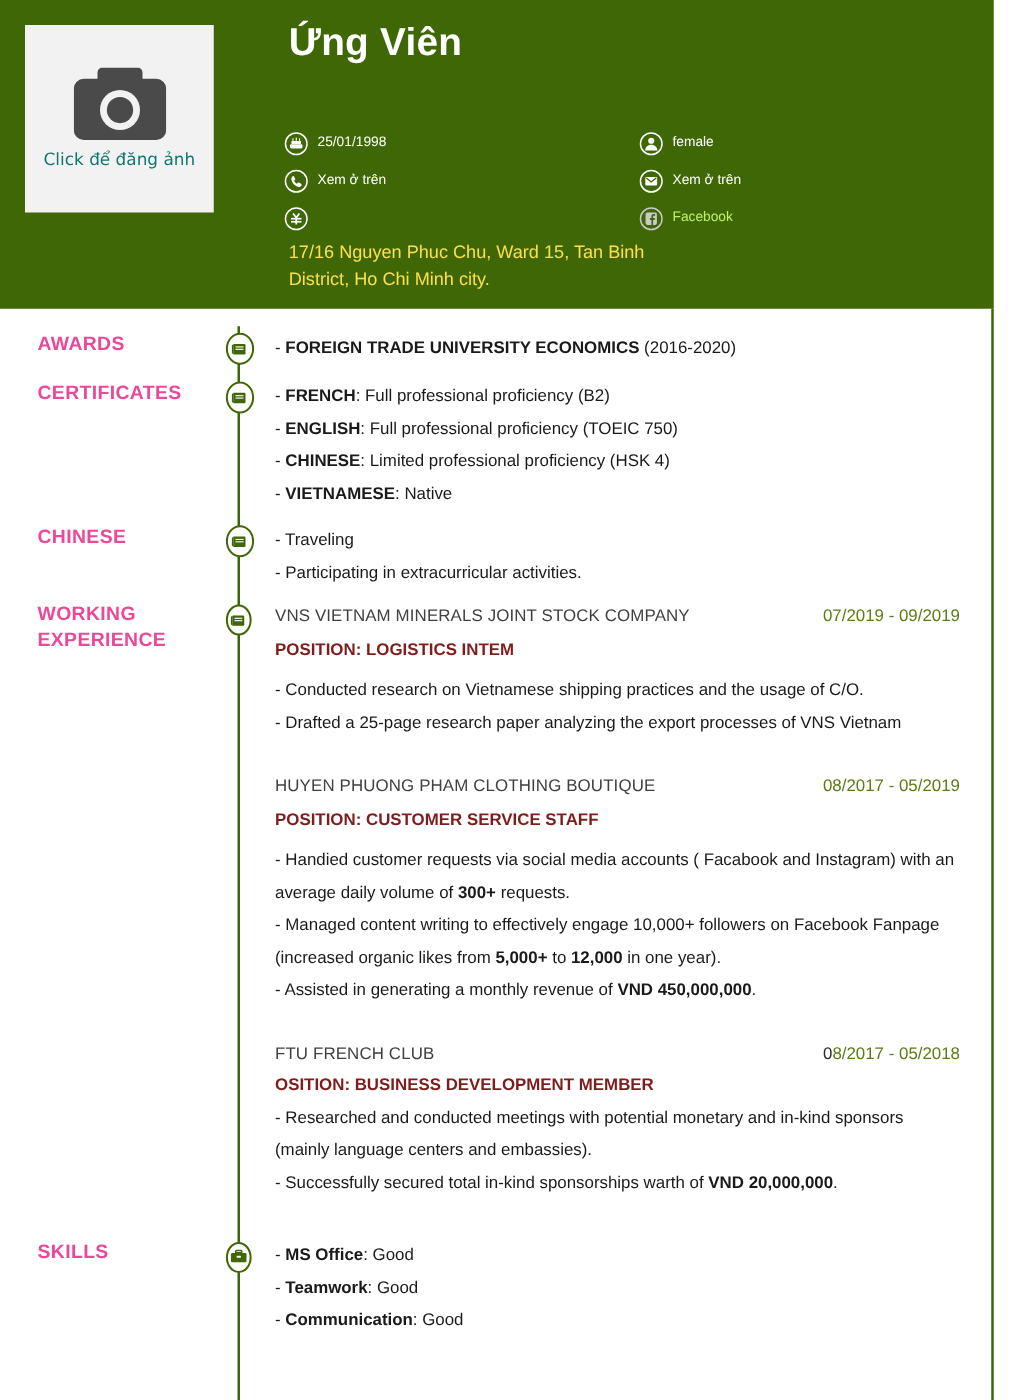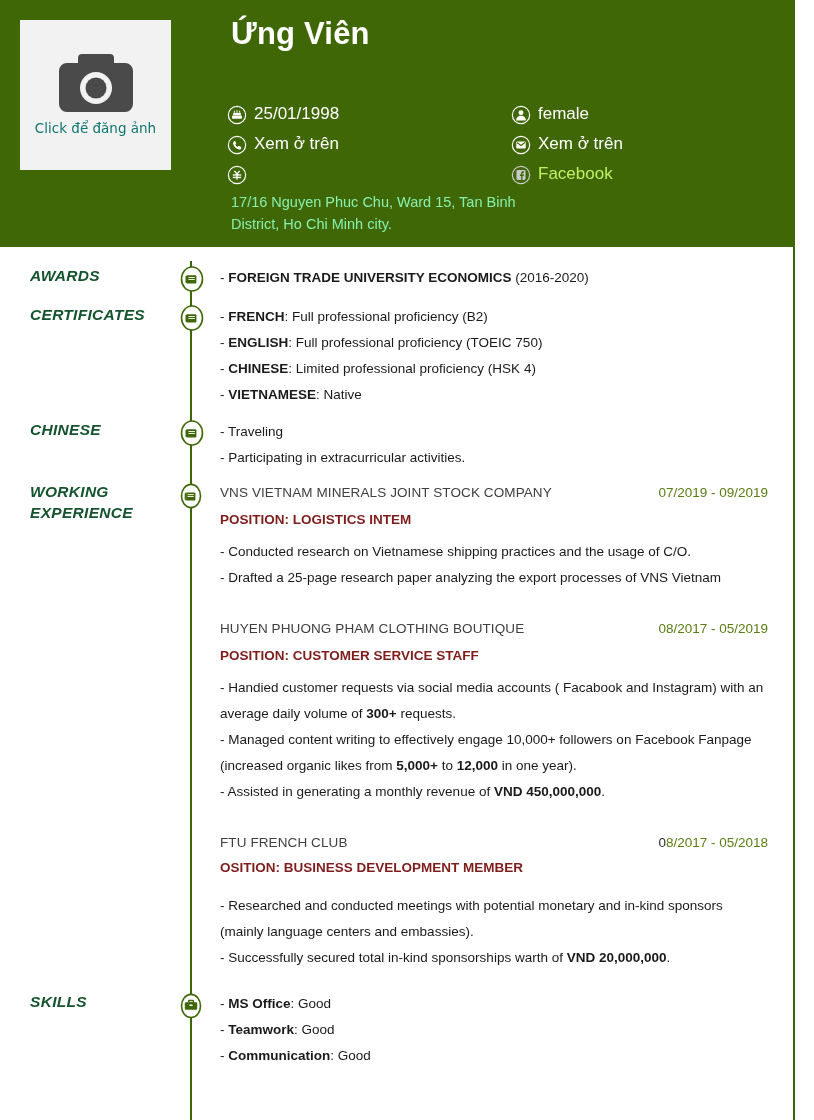--- a/index.html
+++ b/index.html
@@ -83,37 +83,37 @@
     top: 0;
   }
   .contact-col.left  { left: 0px;   width: 290px; }
   .contact-col.right { left: 284px; width: 260px; }
 
   .contact-row {
     display: flex;
     align-items: flex-start;
     height: 30px;
     color: #ffffff;
-    font-size: 17px;
+    font-size: 11px;
   }
   .contact-row .ico {
     flex: 0 0 auto;
     width: 20px;
     height: 20px;
     margin-right: 7px;
     margin-top: 1px;
   }
   .contact-row .txt {
     line-height: 20px;
     white-space: nowrap;
   }
   .contact-row .txt.muted { color: #bef264; }
 
   .address {
-    color: #86efac;
+    color: #fde047;
     font-size: 14.5px;
     line-height: 22px;
     margin-left: 4px;
     margin-top: -3px;
     max-width: 300px;
   }
 
   
   .body-area {
     position: absolute;
@@ -136,24 +136,23 @@
     left: 0;
     width: 795px;
   }
   .sec-title {
     position: absolute;
     left: 30px;
     top: 0;
     width: 160px;
     font-size: 15.5px;
     font-weight: bold;
-    color: #14532d;
+    color: #ec4899;
     letter-spacing: 0.3px;
     line-height: 21px;
-    font-style: italic;
   }
   .sec-bullet {
     position: absolute;
     width: 24px;
     height: 26px;
     left: 180px;
     top: 1px;
   }
   .sec-content {
     position: absolute;
@@ -410,21 +409,21 @@
         </div>
 
         <div class="job-gap"></div>
 
         <div>
           <div class="job-head">
             <span class="job-name">FTU FRENCH CLUB</span>
             <span class="job-date"><span class="dark">0</span><span>8/2017 - 05/2018</span></span>
           </div>
           <div class="job-pos" style="line-height:26px;">OSITION: BUSINESS DEVELOPMENT MEMBER</div>
-          <div class="job-body" style="margin-top:12px;">
+          <div class="job-body" style="margin-top:0;">
             <div class="line wrap">- Researched and conducted meetings with potential monetary and in-kind sponsors (mainly language centers and embassies).</div>
             <div class="line wrap">- Successfully secured total in-kind sponsorships warth of <b>VND 20,000,000</b>.</div>
           </div>
         </div>
 
       </div>
     </div>
 
     <div class="section" style="top:744px;">
       <div class="sec-title">SKILLS</div>

